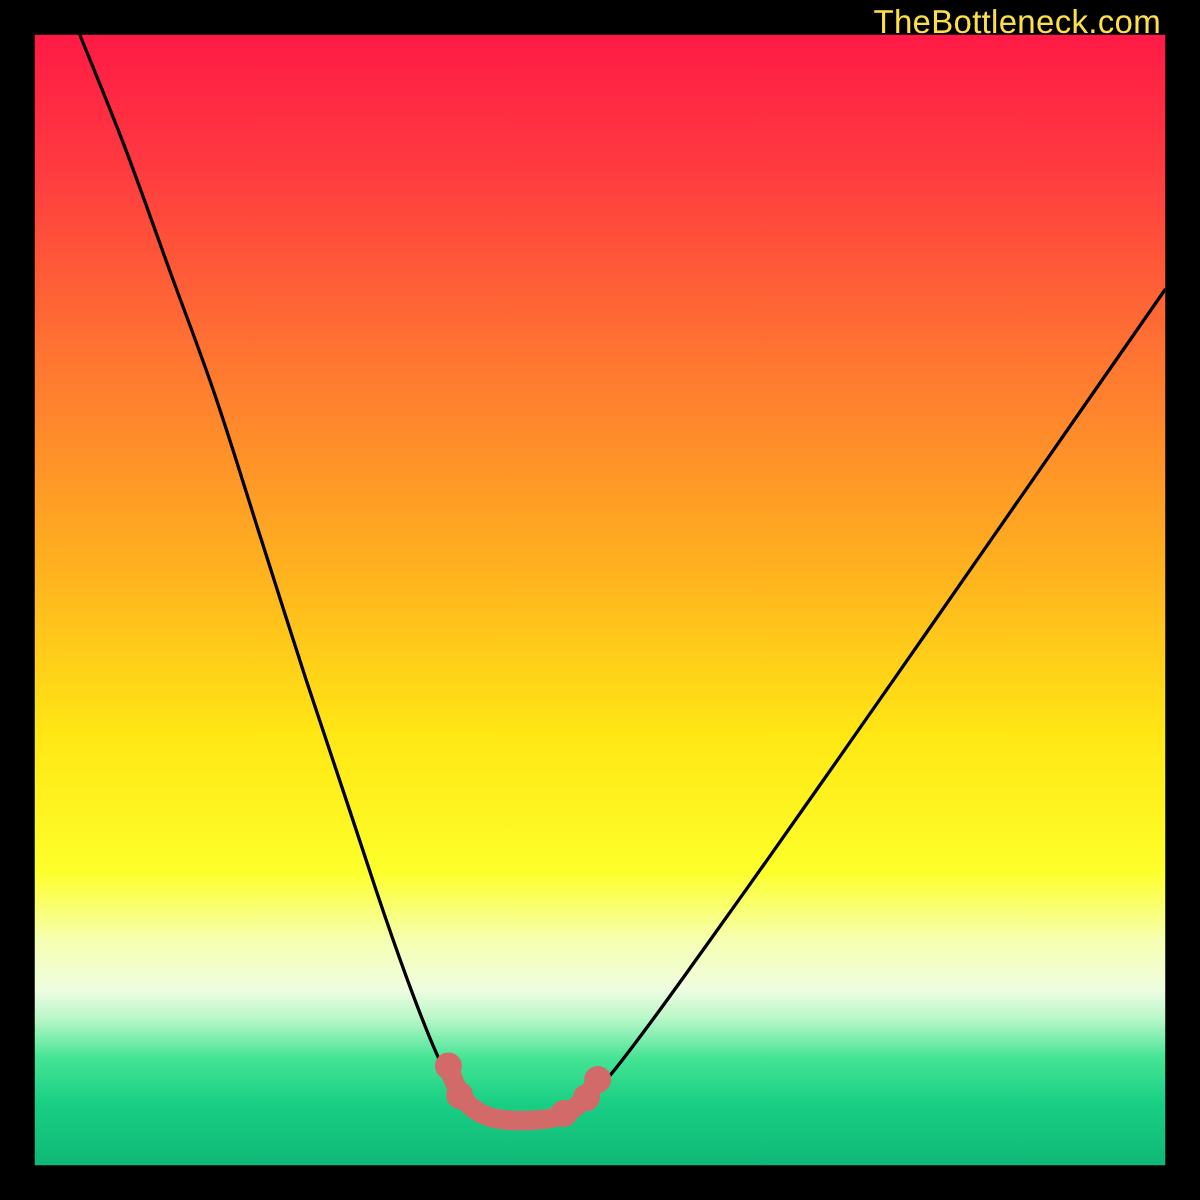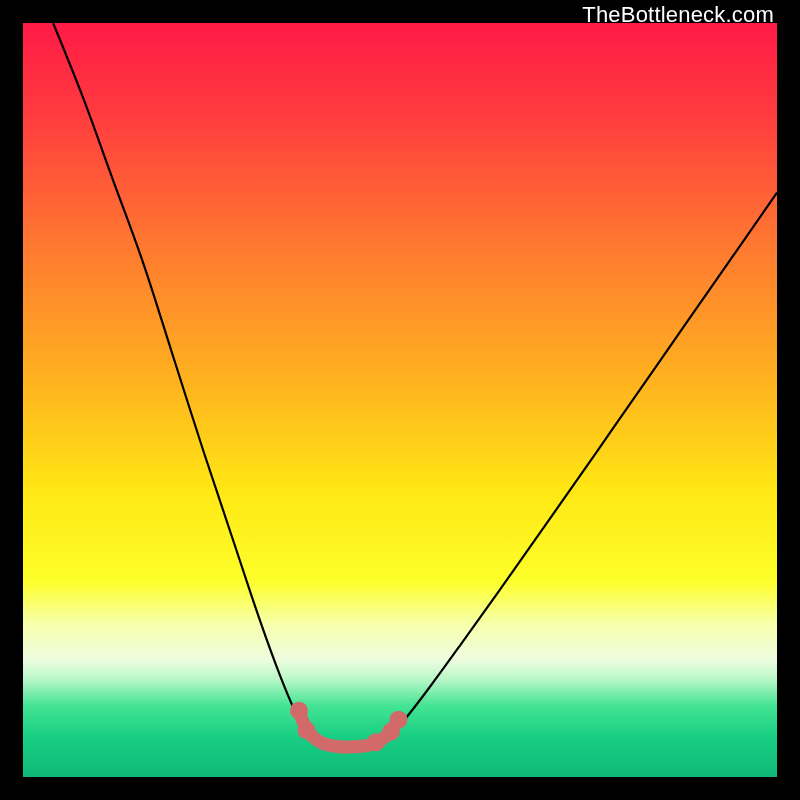--- a/index.html
+++ b/index.html
@@ -16,21 +16,21 @@
     left: 23px;
     top: 23px;
     width: 754px;
     height: 754px;
     background: #000;
   }
   .watermark {
     position: absolute;
     top: 2px;
     right: 26px;
-    color: #ffffff;
+    color: #fde047;
     font-size: 22px;
     font-weight: 500;
     letter-spacing: 0.2px;
   }
   svg {
     display: block;
   }
 </style>
 </head>
 <body>

